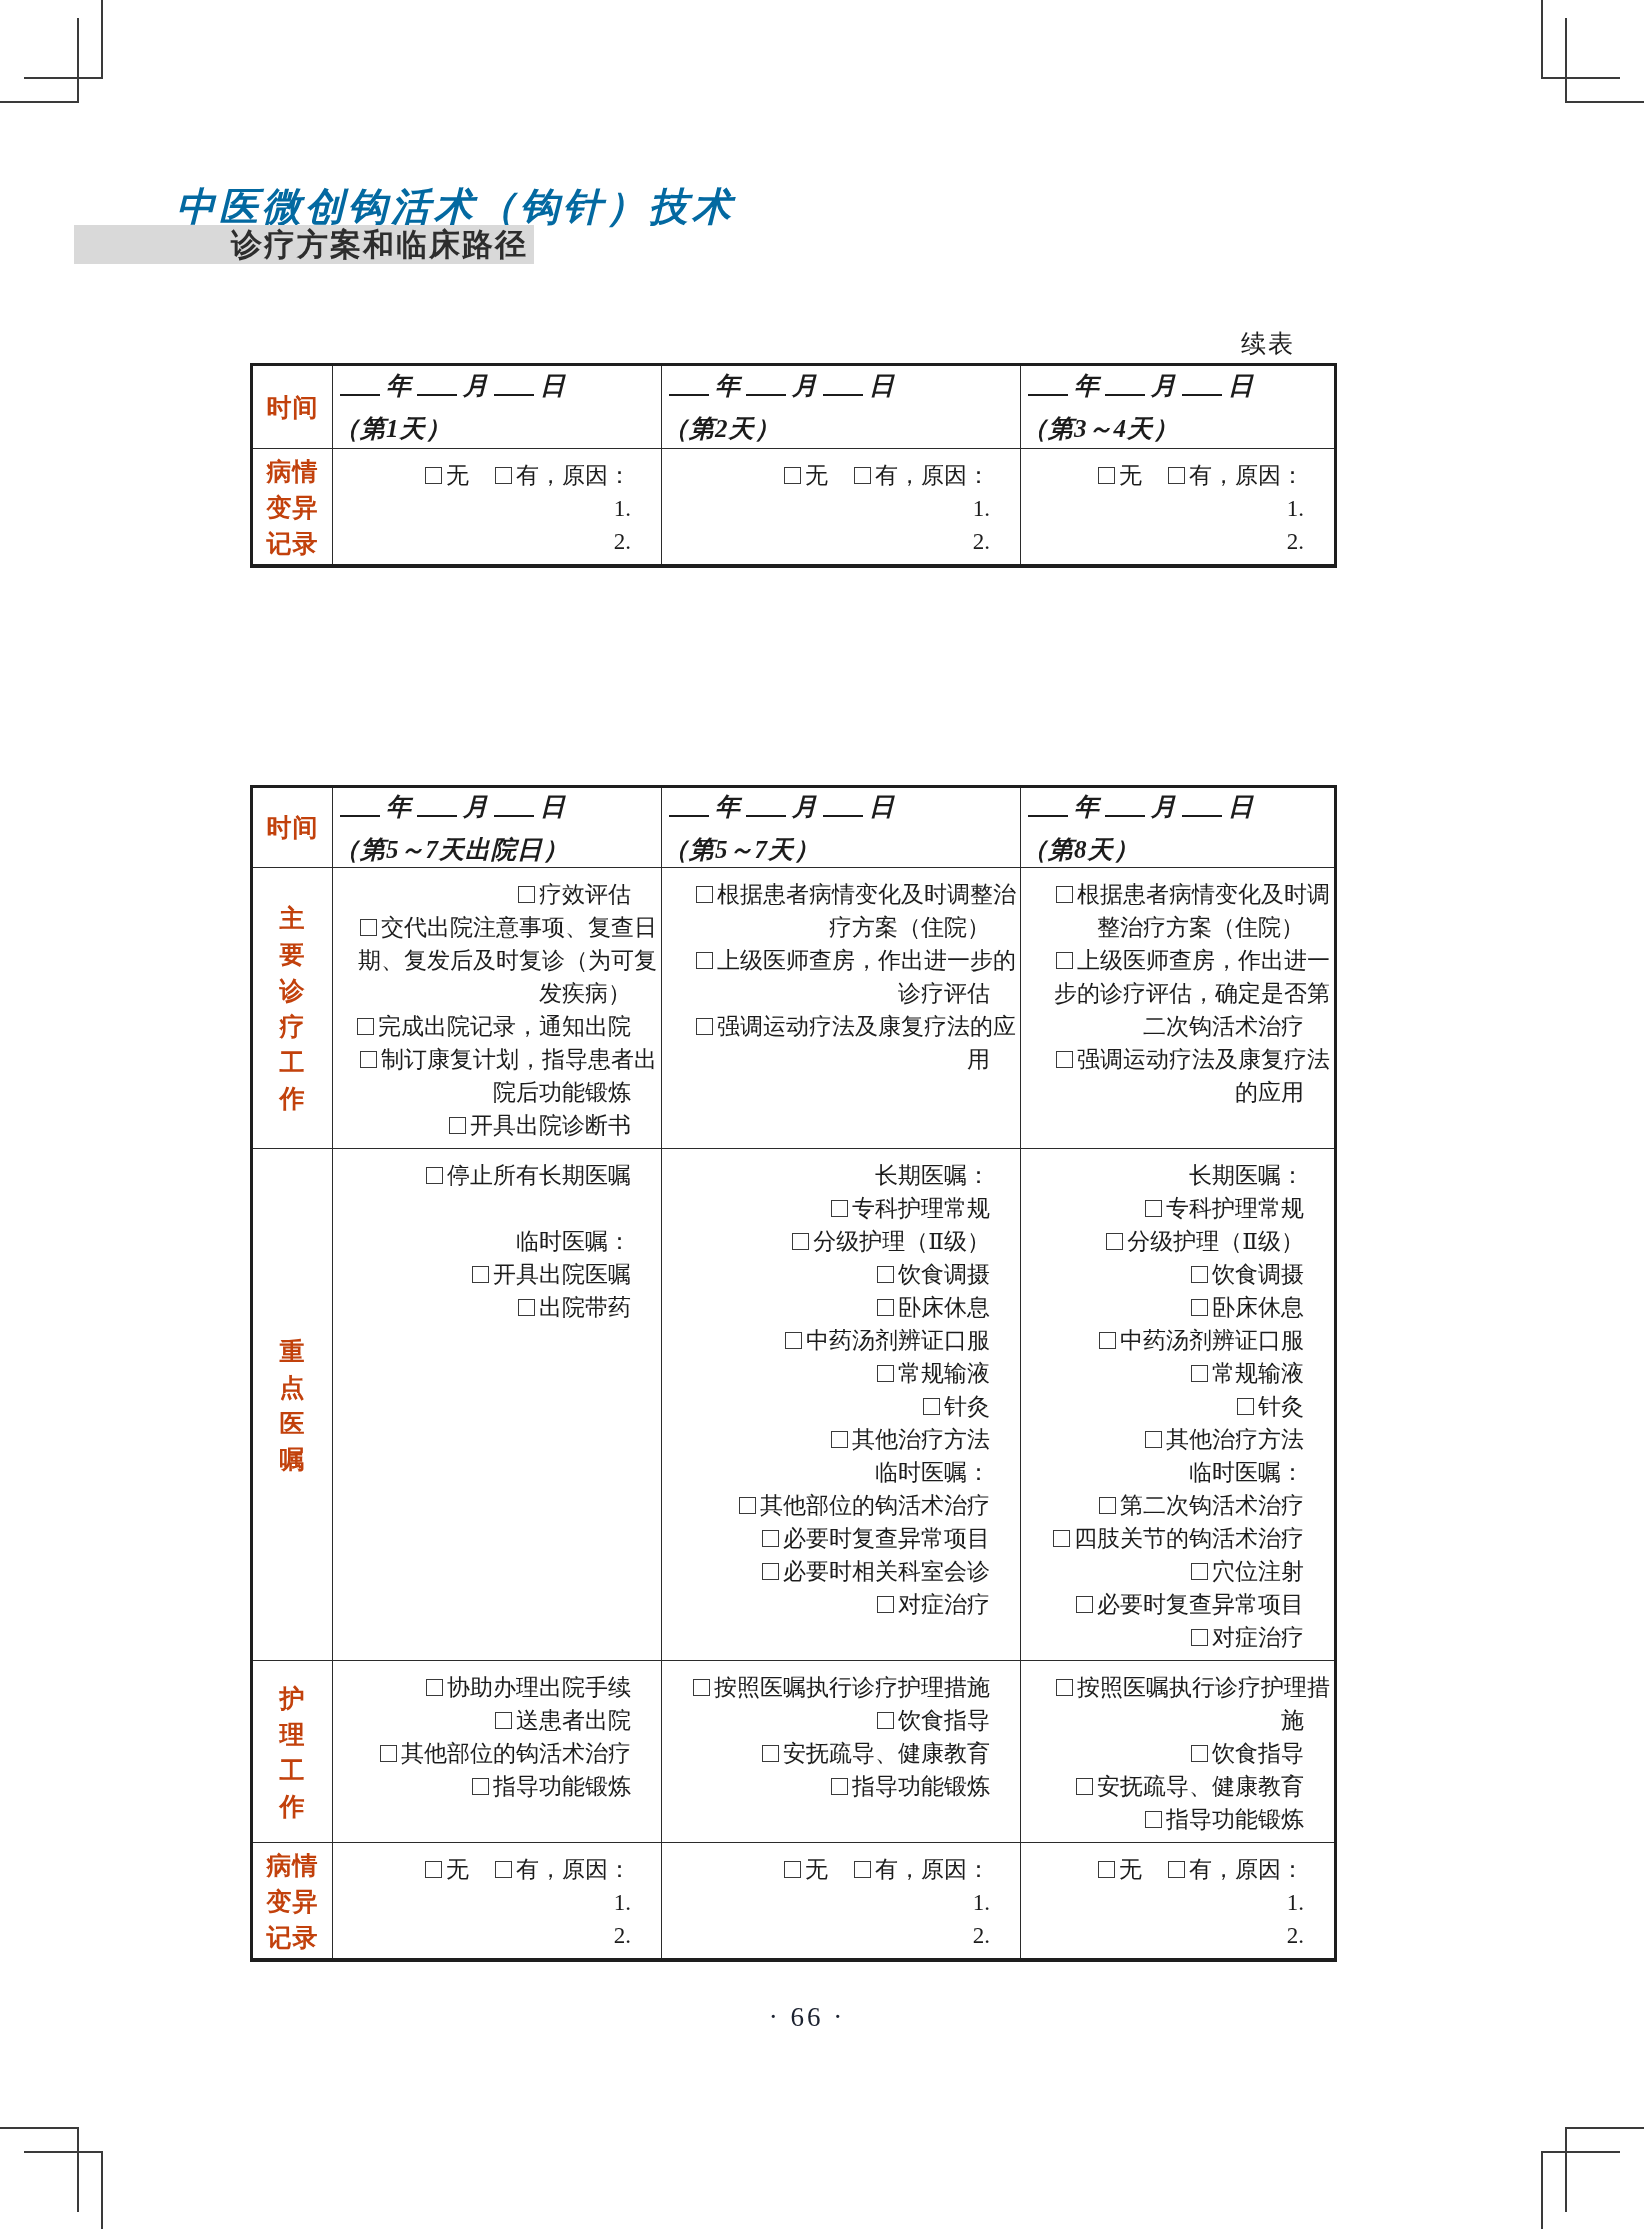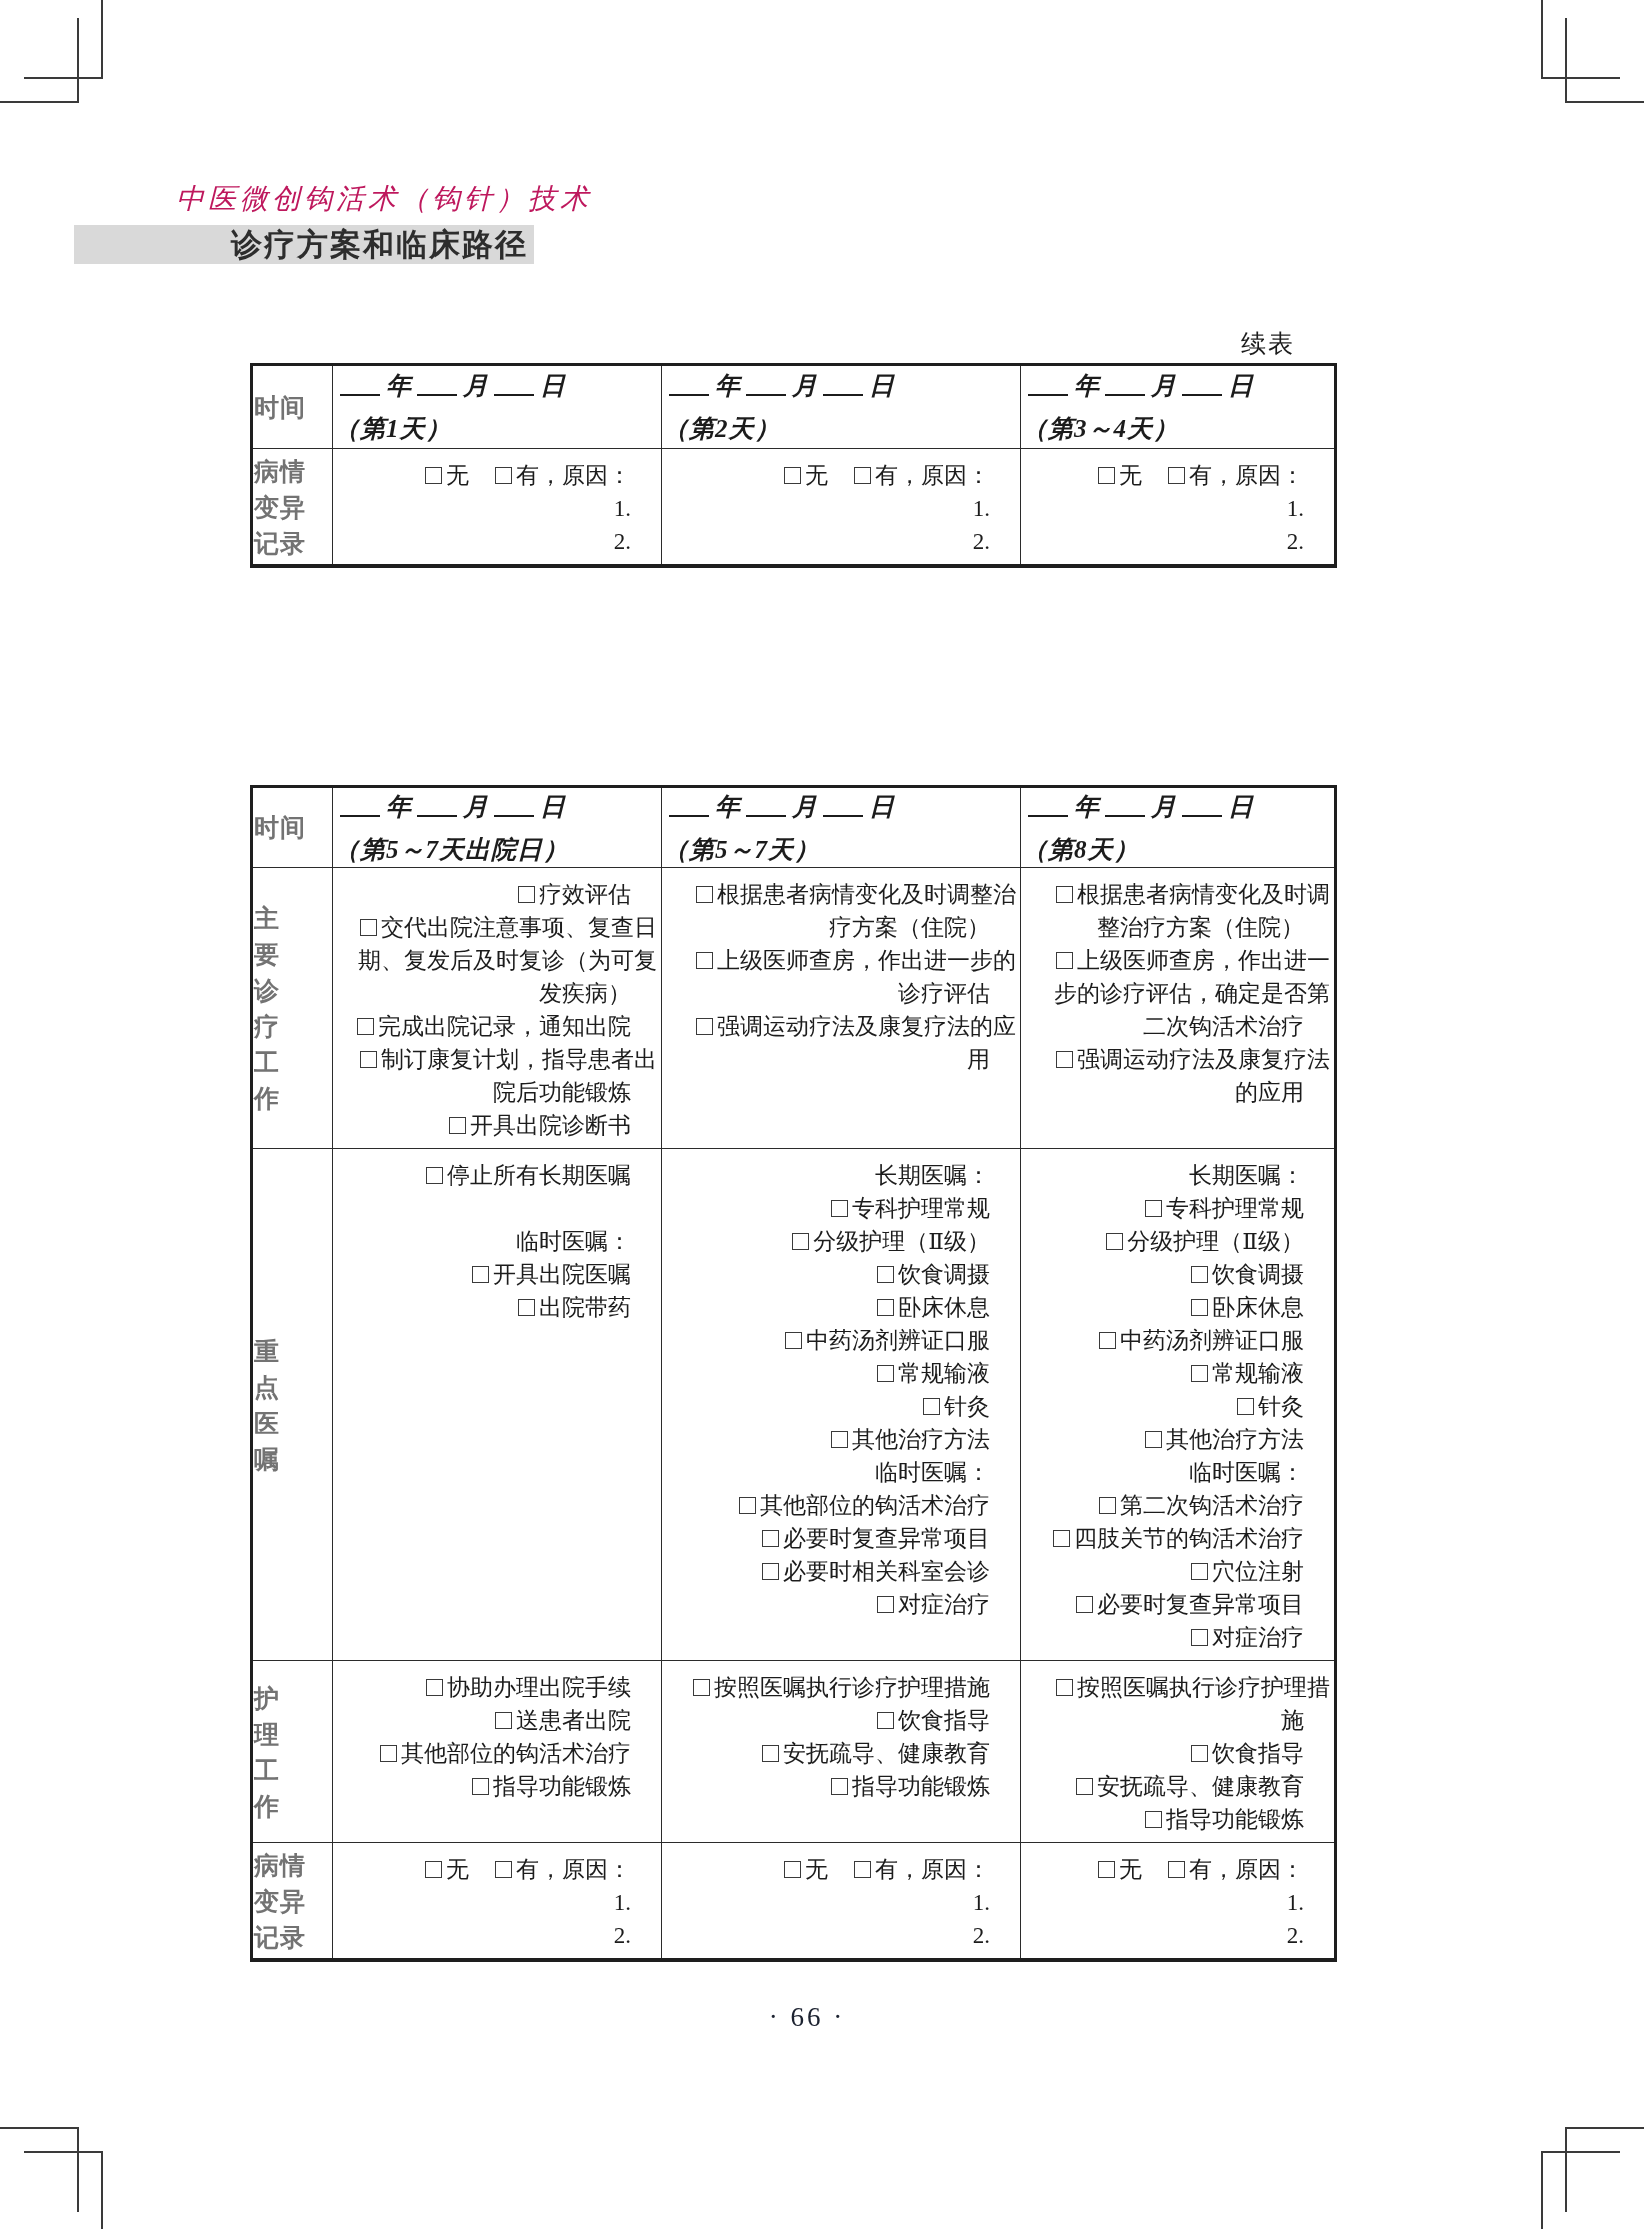--- a/index.html
+++ b/index.html
@@ -16,21 +16,21 @@
   .cm-tr-a { right:24px; top:0; width:77px; height:77px; border-left:2px solid #3a3a3a; border-bottom:2px solid #3a3a3a; }
   .cm-tr-b { right:0; top:18px; width:77px; height:83px; border-left:2px solid #3a3a3a; border-bottom:2px solid #3a3a3a; }
   .cm-bl-a { left:24px; bottom:0; width:77px; height:77px; border-right:2px solid #3a3a3a; border-top:2px solid #3a3a3a; }
   .cm-bl-b { left:0; bottom:18px; width:77px; height:83px; border-right:2px solid #3a3a3a; border-top:2px solid #3a3a3a; }
   .cm-br-a { right:24px; bottom:0; width:77px; height:77px; border-left:2px solid #3a3a3a; border-top:2px solid #3a3a3a; }
   .cm-br-b { right:0; bottom:18px; width:77px; height:83px; border-left:2px solid #3a3a3a; border-top:2px solid #3a3a3a; }
 
   
   .book-title {
     position:absolute; left:176px; top:180px; width:594px;
-    font-size:28px; font-style:italic; font-weight:400; letter-spacing:4px; color:#be185d;
+    font-size:39px; font-style:italic; font-weight:700; letter-spacing:4px; color:#0369a1;
     white-space:nowrap;
   }
   .subtitle-bar {
     position:absolute; left:74px; top:225px; width:460px; height:39px;
     background:#d9d9d9; display:flex; align-items:center; justify-content:flex-end;
     padding-right:6px; box-sizing:border-box;
   }
   .subtitle-text {
     font-family:"Liberation Sans","DejaVu Sans",sans-serif;
     font-weight:700; font-size:31px; color:#2d2d2d; letter-spacing:2px; white-space:nowrap;
@@ -38,21 +38,21 @@
   .continued { position:absolute; left:1241px; top:327px; font-size:25px; letter-spacing:2px; }
 
   
   .cp-table {
     position:absolute; border-collapse:collapse; table-layout:fixed; background:#fff;
     border:3px solid #1e1e1e; border-bottom-width:4px;
   }
   .cp-table td { border:1.5px solid #2b2b2b; box-sizing:border-box; overflow:hidden; }
   td.lbl {
     font-family:"Liberation Sans","DejaVu Sans",sans-serif; font-weight:700;
-    font-size:25px; vertical-align:middle; letter-spacing:1px; color:#737373;
+    font-size:25px; text-align:center; vertical-align:middle; letter-spacing:1px; color:#c2410c;
   }
   td.lbl .label-line { line-height:36px; }
   td.hdr { text-align:left; vertical-align:middle;font-style:italic; }
   .date-line { font-size:25px; font-weight:700; white-space:nowrap; }
   .blank {
     display:inline-block; width:40px; height:20px; border-bottom:2.2px solid #1c1c1c;
     margin:0 6px; vertical-align:-2px;
   }
   .day-label { font-size:25px; font-weight:700; margin-top:10px; letter-spacing:1px; }
   td.cell { vertical-align:top; padding:10px 4px 6px 13px; font-size:23px;text-align:right; }

